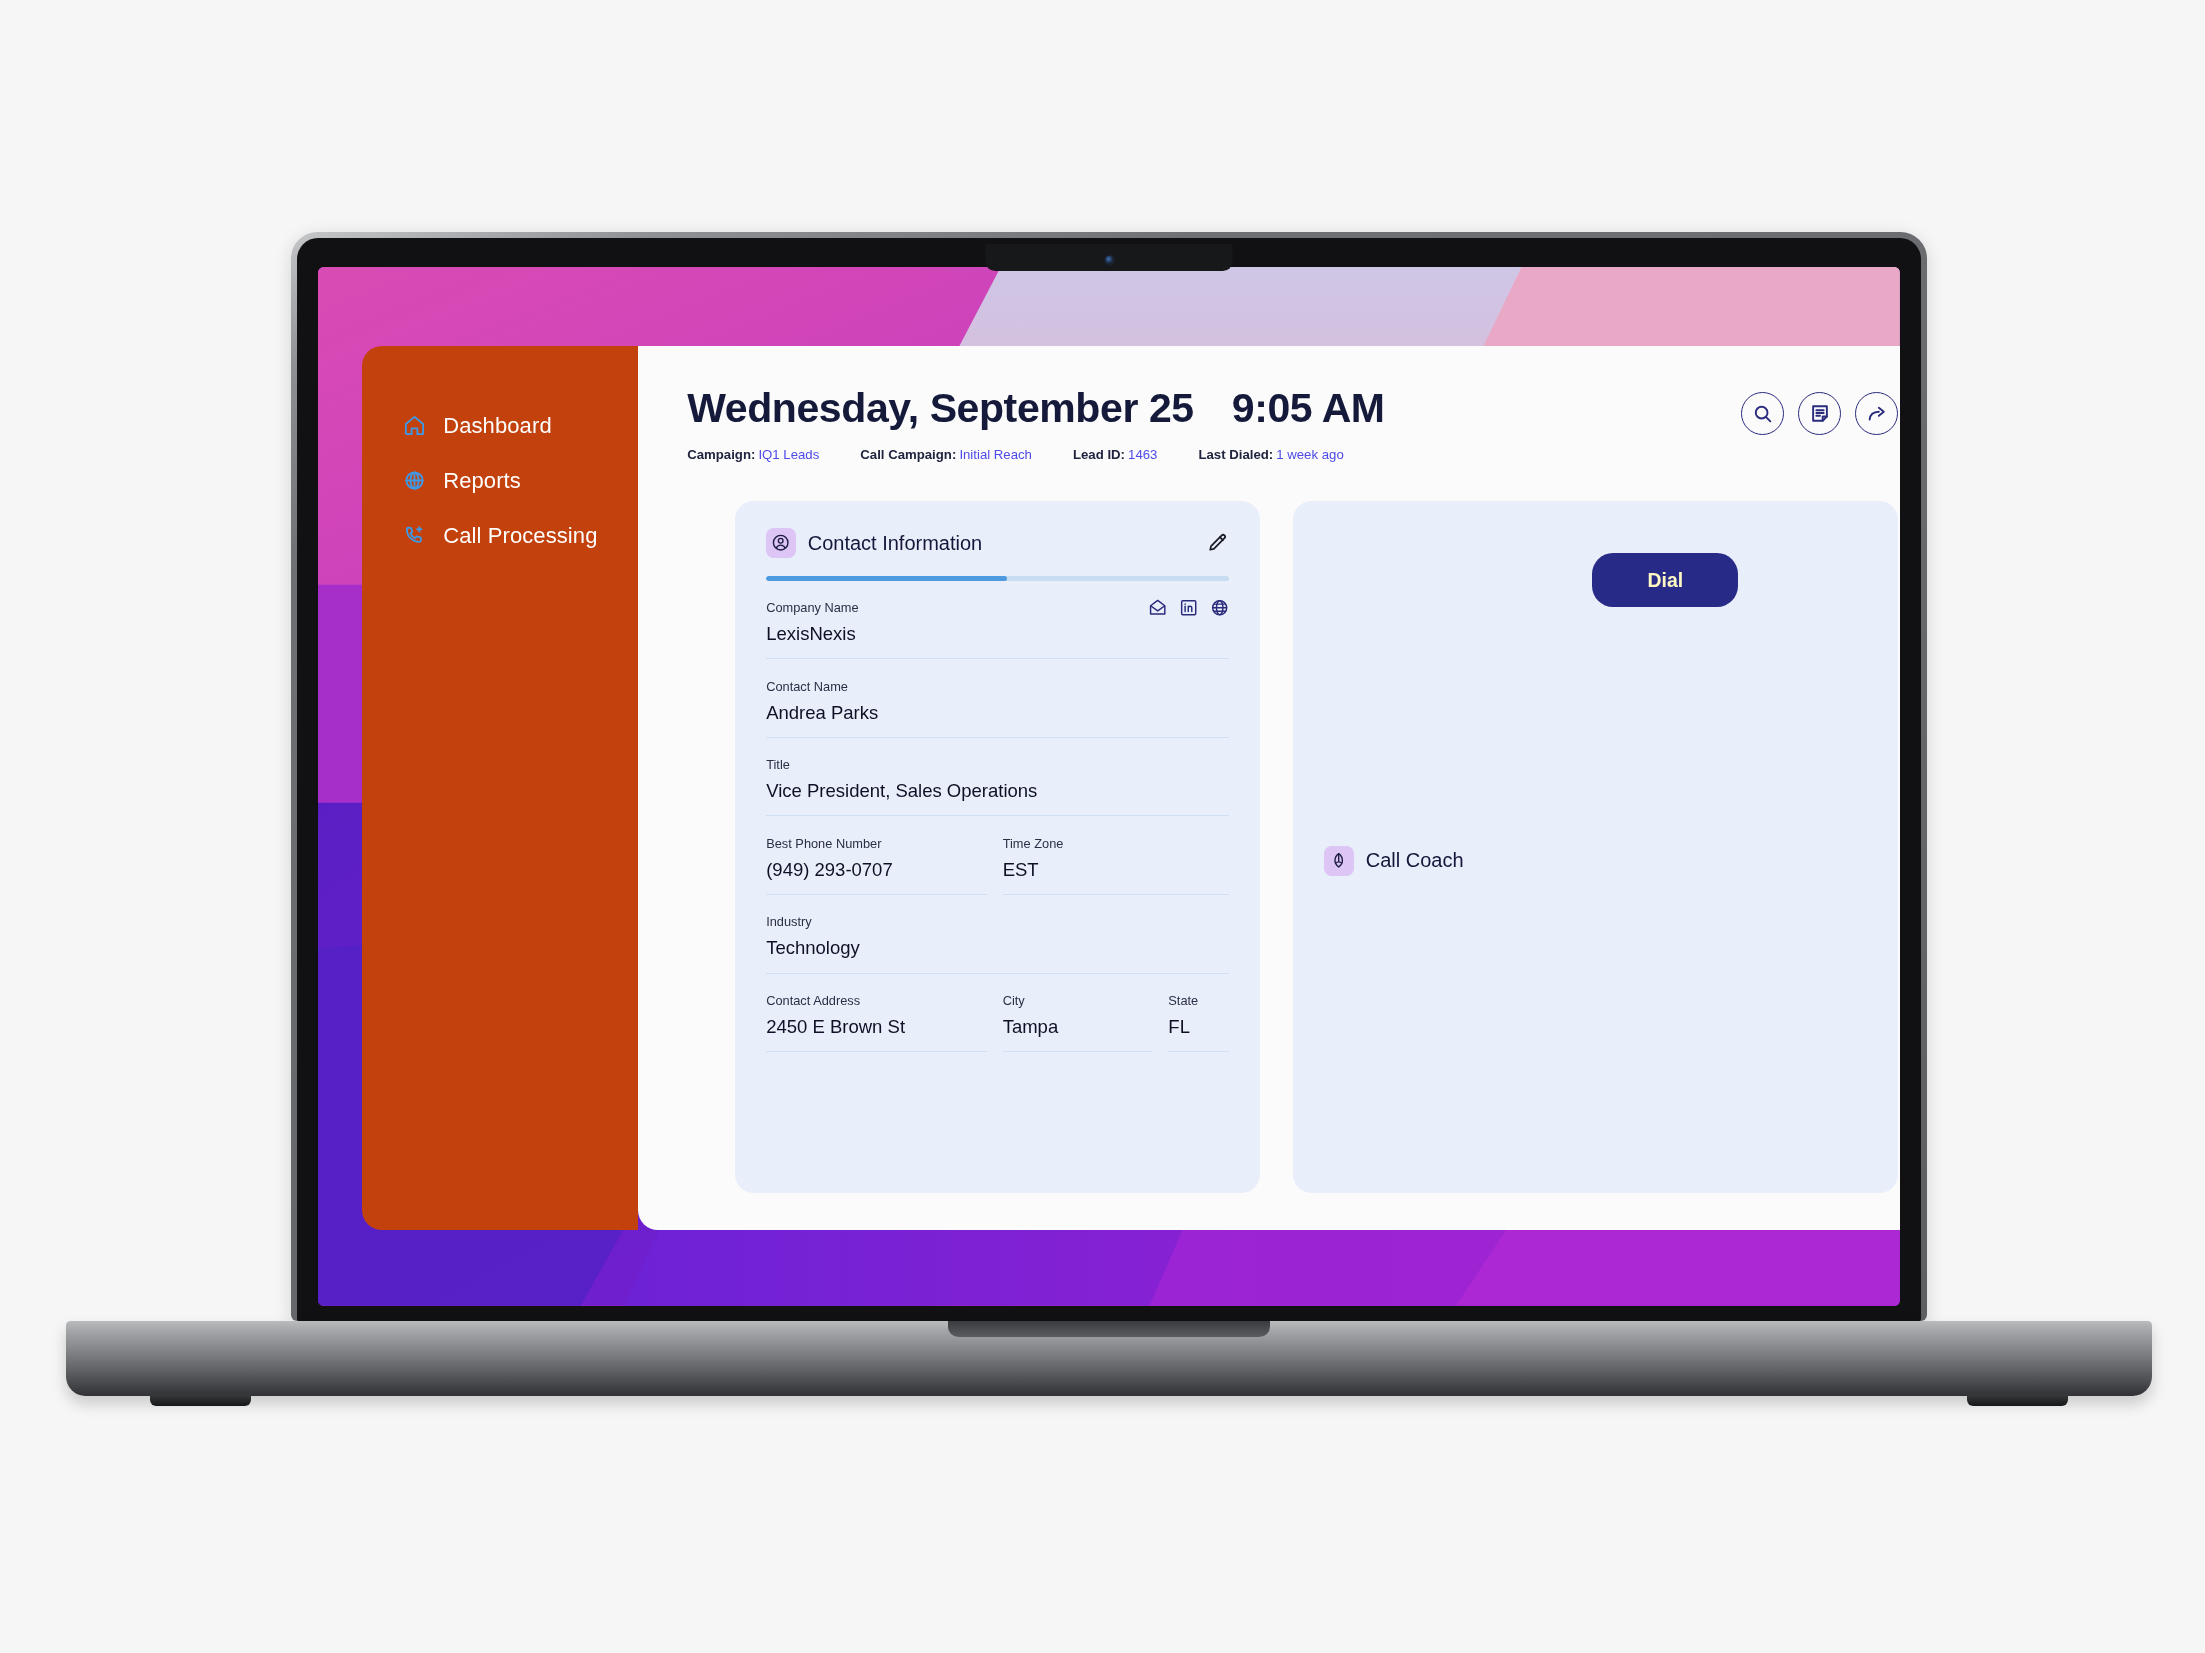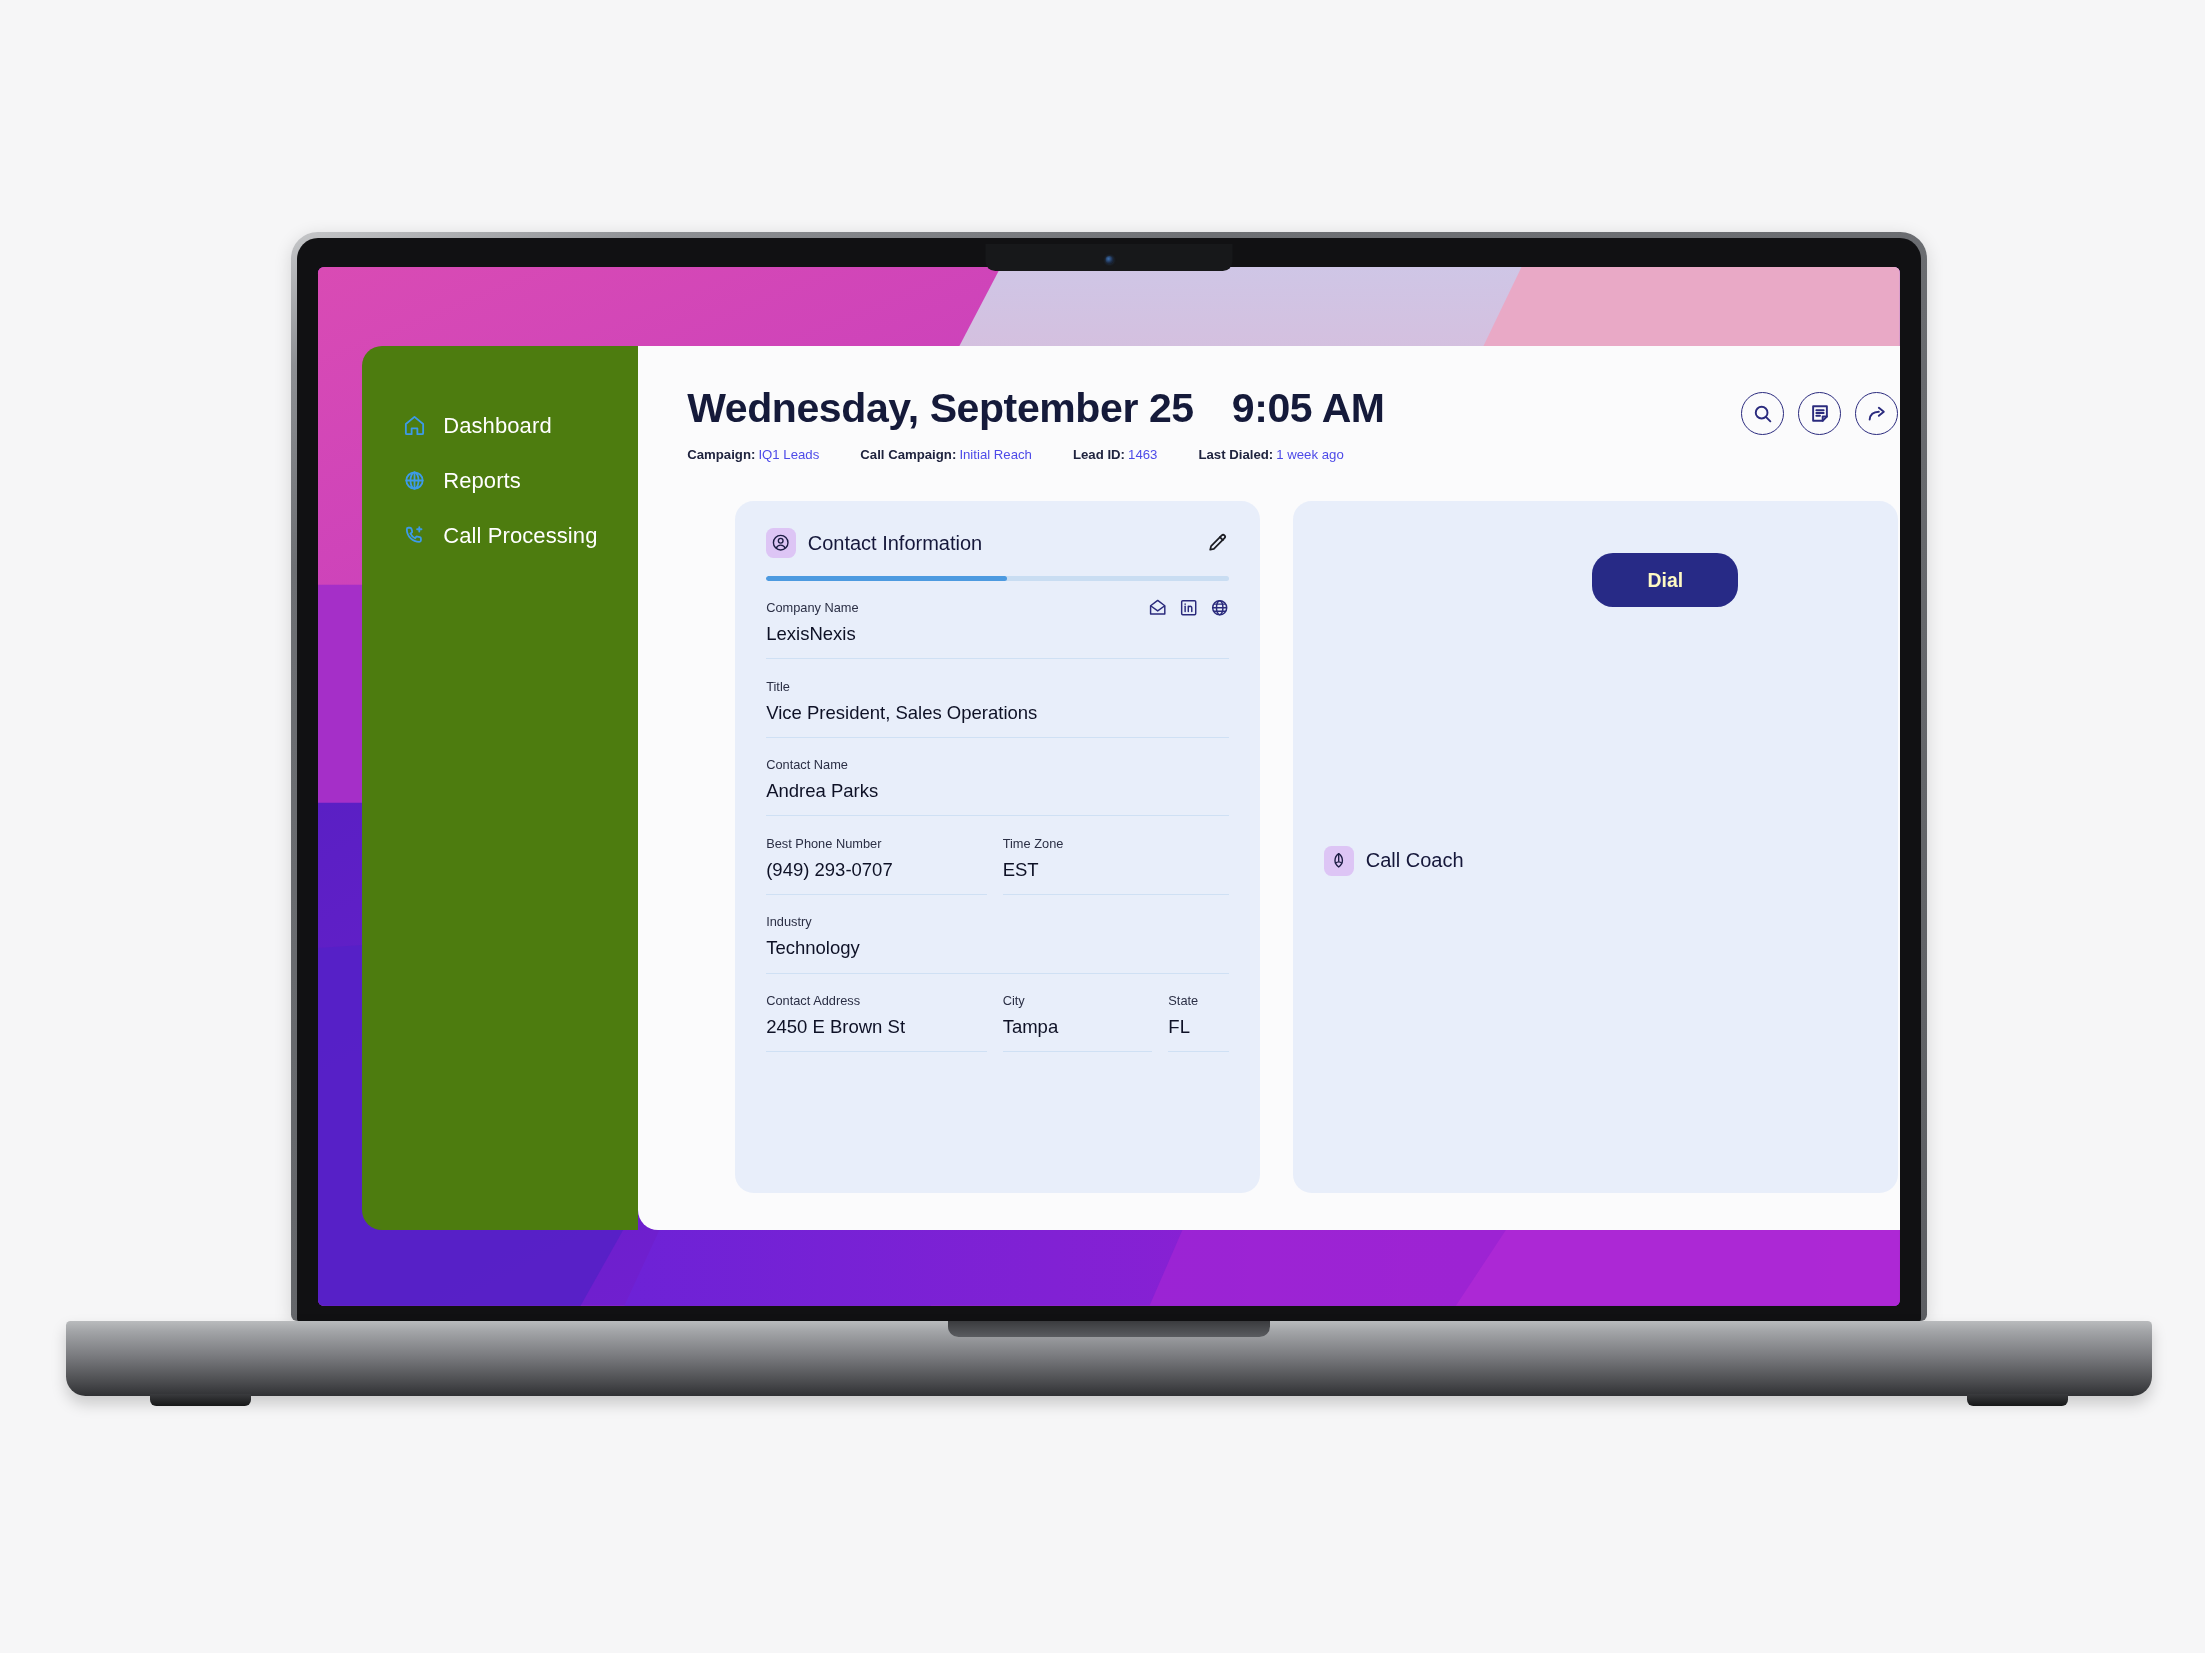--- a/index.html
+++ b/index.html
@@ -88,21 +88,21 @@
   
   #app-window {
     position: absolute;
     left: 44px; top: 79px;
     width: 1517px; height: 884px;
     display: flex;
   }
 
   #sidebar {
     width: 276px;
-    background: #4d7c0f;
+    background: #c2410c;
     border-radius: 20px 0 0 20px;
     padding: 52px 0 0 41px;
     flex-shrink: 0;
   }
   .nav-item {
     display: flex; align-items: center;
     gap: 17px;
     height: 55px;
     cursor: pointer;
   }
@@ -444,29 +444,29 @@
                           <ellipse cx="12" cy="12" rx="4" ry="8.7"></ellipse>
                           <path d="M3.4 12h17.2M4.6 7.6h14.8M4.6 16.4h14.8"></path>
                         </svg>
                       </span>
                     </div>
                   </div>
                 </div>
 
                 <div class="field-row">
                   <div class="field" style="width:463px">
+                    <div class="field-label">Contact Name</div>
+                    <div class="field-value">Andrea Parks</div>
+                  </div>
+                </div>
+
+                <div class="field-row">
+                  <div class="field" style="width:463px">
                     <div class="field-label">Title</div>
                     <div class="field-value">Vice President, Sales Operations</div>
-                  </div>
-                </div>
-
-                <div class="field-row">
-                  <div class="field" style="width:463px">
-                    <div class="field-label">Contact Name</div>
-                    <div class="field-value">Andrea Parks</div>
                   </div>
                 </div>
 
                 <div class="field-row">
                   <div class="field" style="width:221px">
                     <div class="field-label">Best Phone Number</div>
                     <div class="field-value">(949) 293-0707</div>
                   </div>
                   <div class="field" style="width:227px">
                     <div class="field-label">Time Zone</div>

